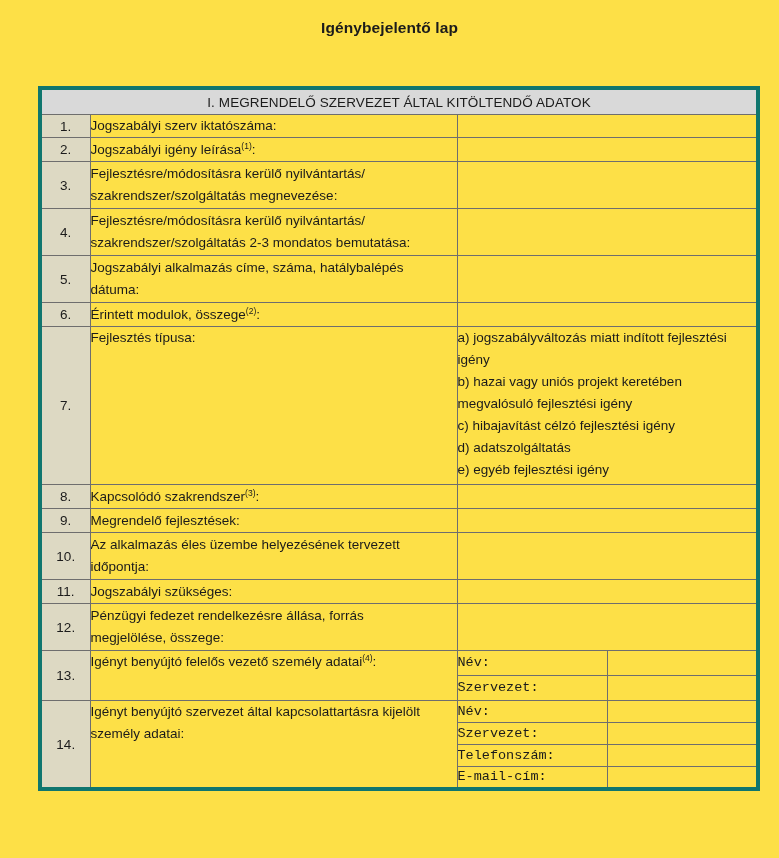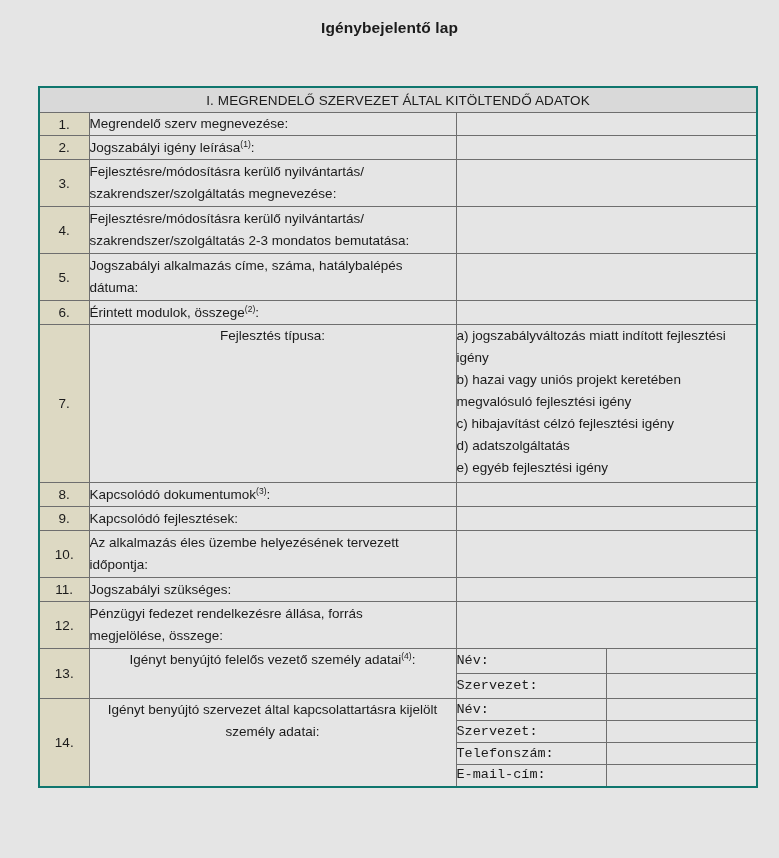--- a/index.html
+++ b/index.html
@@ -6,36 +6,36 @@
     margin: 0;
     padding: 0;
     background: #ffffff;
     width: 779px;
     font-family: "Liberation Sans", sans-serif;
     color: #1b1b1b;
   }
   .page {
     width: 779px;
     height: 858px;
-    background: #e5e5e5;
+    background: #fde047;
     overflow: hidden;
   }
   .doc-title {
     text-align: center;
     font-weight: bold;
     font-size: 15.5px;
     padding-top: 19px;
     letter-spacing: 0.1px;
   }
   table.form {
     border-collapse: collapse;
     table-layout: fixed;
     width: 718px;
     margin: 49px 14px 0 38px;
-    border: 2px solid #0f766e;
+    border: 4px solid #0f766e;
   }
   table.form td, table.form th {
     border: 1px solid #6e6e6e;
     font-size: 13.5px;
     font-weight: normal;
     padding: 0;
     overflow: hidden;
   }
   th.section-header {
     background: #d9d9d9;
@@ -50,21 +50,21 @@
     text-align: center;
     vertical-align: middle;
     font-size: 13.5px;
   }
   td.label {
     padding: 2px 4px 2px 8px;
     white-space: pre-line;
     line-height: 22px;
     vertical-align: middle;
   }
-  td.vtop { vertical-align: top; padding-top: 1px; text-align: center; }
+  td.vtop { vertical-align: top; padding-top: 1px; }
   td.value {
     padding: 1px 4px 1px 8px;
     white-space: pre-line;
     line-height: 22px;
     vertical-align: top;
   }
   td.field {
     padding: 1px 4px 1px 8px;
     line-height: 20px;
     vertical-align: middle;
@@ -93,21 +93,21 @@
       <col style="width:151px">
     </colgroup>
 
     <tbody>
         <tr>
       <th class="section-header" colspan="4">I. MEGRENDELŐ SZERVEZET ÁLTAL KITÖLTENDŐ ADATOK</th>
     </tr>
 
     <tr class="h1a">
       <td class="num">1.</td>
-      <td class="label">Megrendelő szerv megnevezése:</td>
+      <td class="label">Jogszabályi szerv iktatószáma:</td>
       <td class="value" colspan="2"></td>
     </tr>
 
     <tr class="h1">
       <td class="num">2.</td>
       <td class="label"><span>Jogszabályi igény leírása</span><sup>(1)</sup><span>:</span></td>
       <td class="value" colspan="2"></td>
     </tr>
 
     <tr class="h2">
@@ -144,27 +144,27 @@
 igény
 b) hazai vagy uniós projekt keretében
 megvalósuló fejlesztési igény
 c) hibajavítást célzó fejlesztési igény
 d) adatszolgáltatás
 e) egyéb fejlesztési igény</td>
     </tr>
 
     <tr class="h1">
       <td class="num">8.</td>
-      <td class="label"><span>Kapcsolódó dokumentumok</span><sup>(3)</sup><span>:</span></td>
+      <td class="label"><span>Kapcsolódó szakrendszer</span><sup>(3)</sup><span>:</span></td>
       <td class="value" colspan="2"></td>
     </tr>
 
     <tr class="h1">
       <td class="num">9.</td>
-      <td class="label">Kapcsolódó fejlesztések:</td>
+      <td class="label">Megrendelő fejlesztések:</td>
       <td class="value" colspan="2"></td>
     </tr>
 
     <tr class="h2">
       <td class="num">10.</td>
       <td class="label">Az alkalmazás éles üzembe helyezésének tervezett
 időpontja:</td>
       <td class="value" colspan="2"></td>
     </tr>
 

